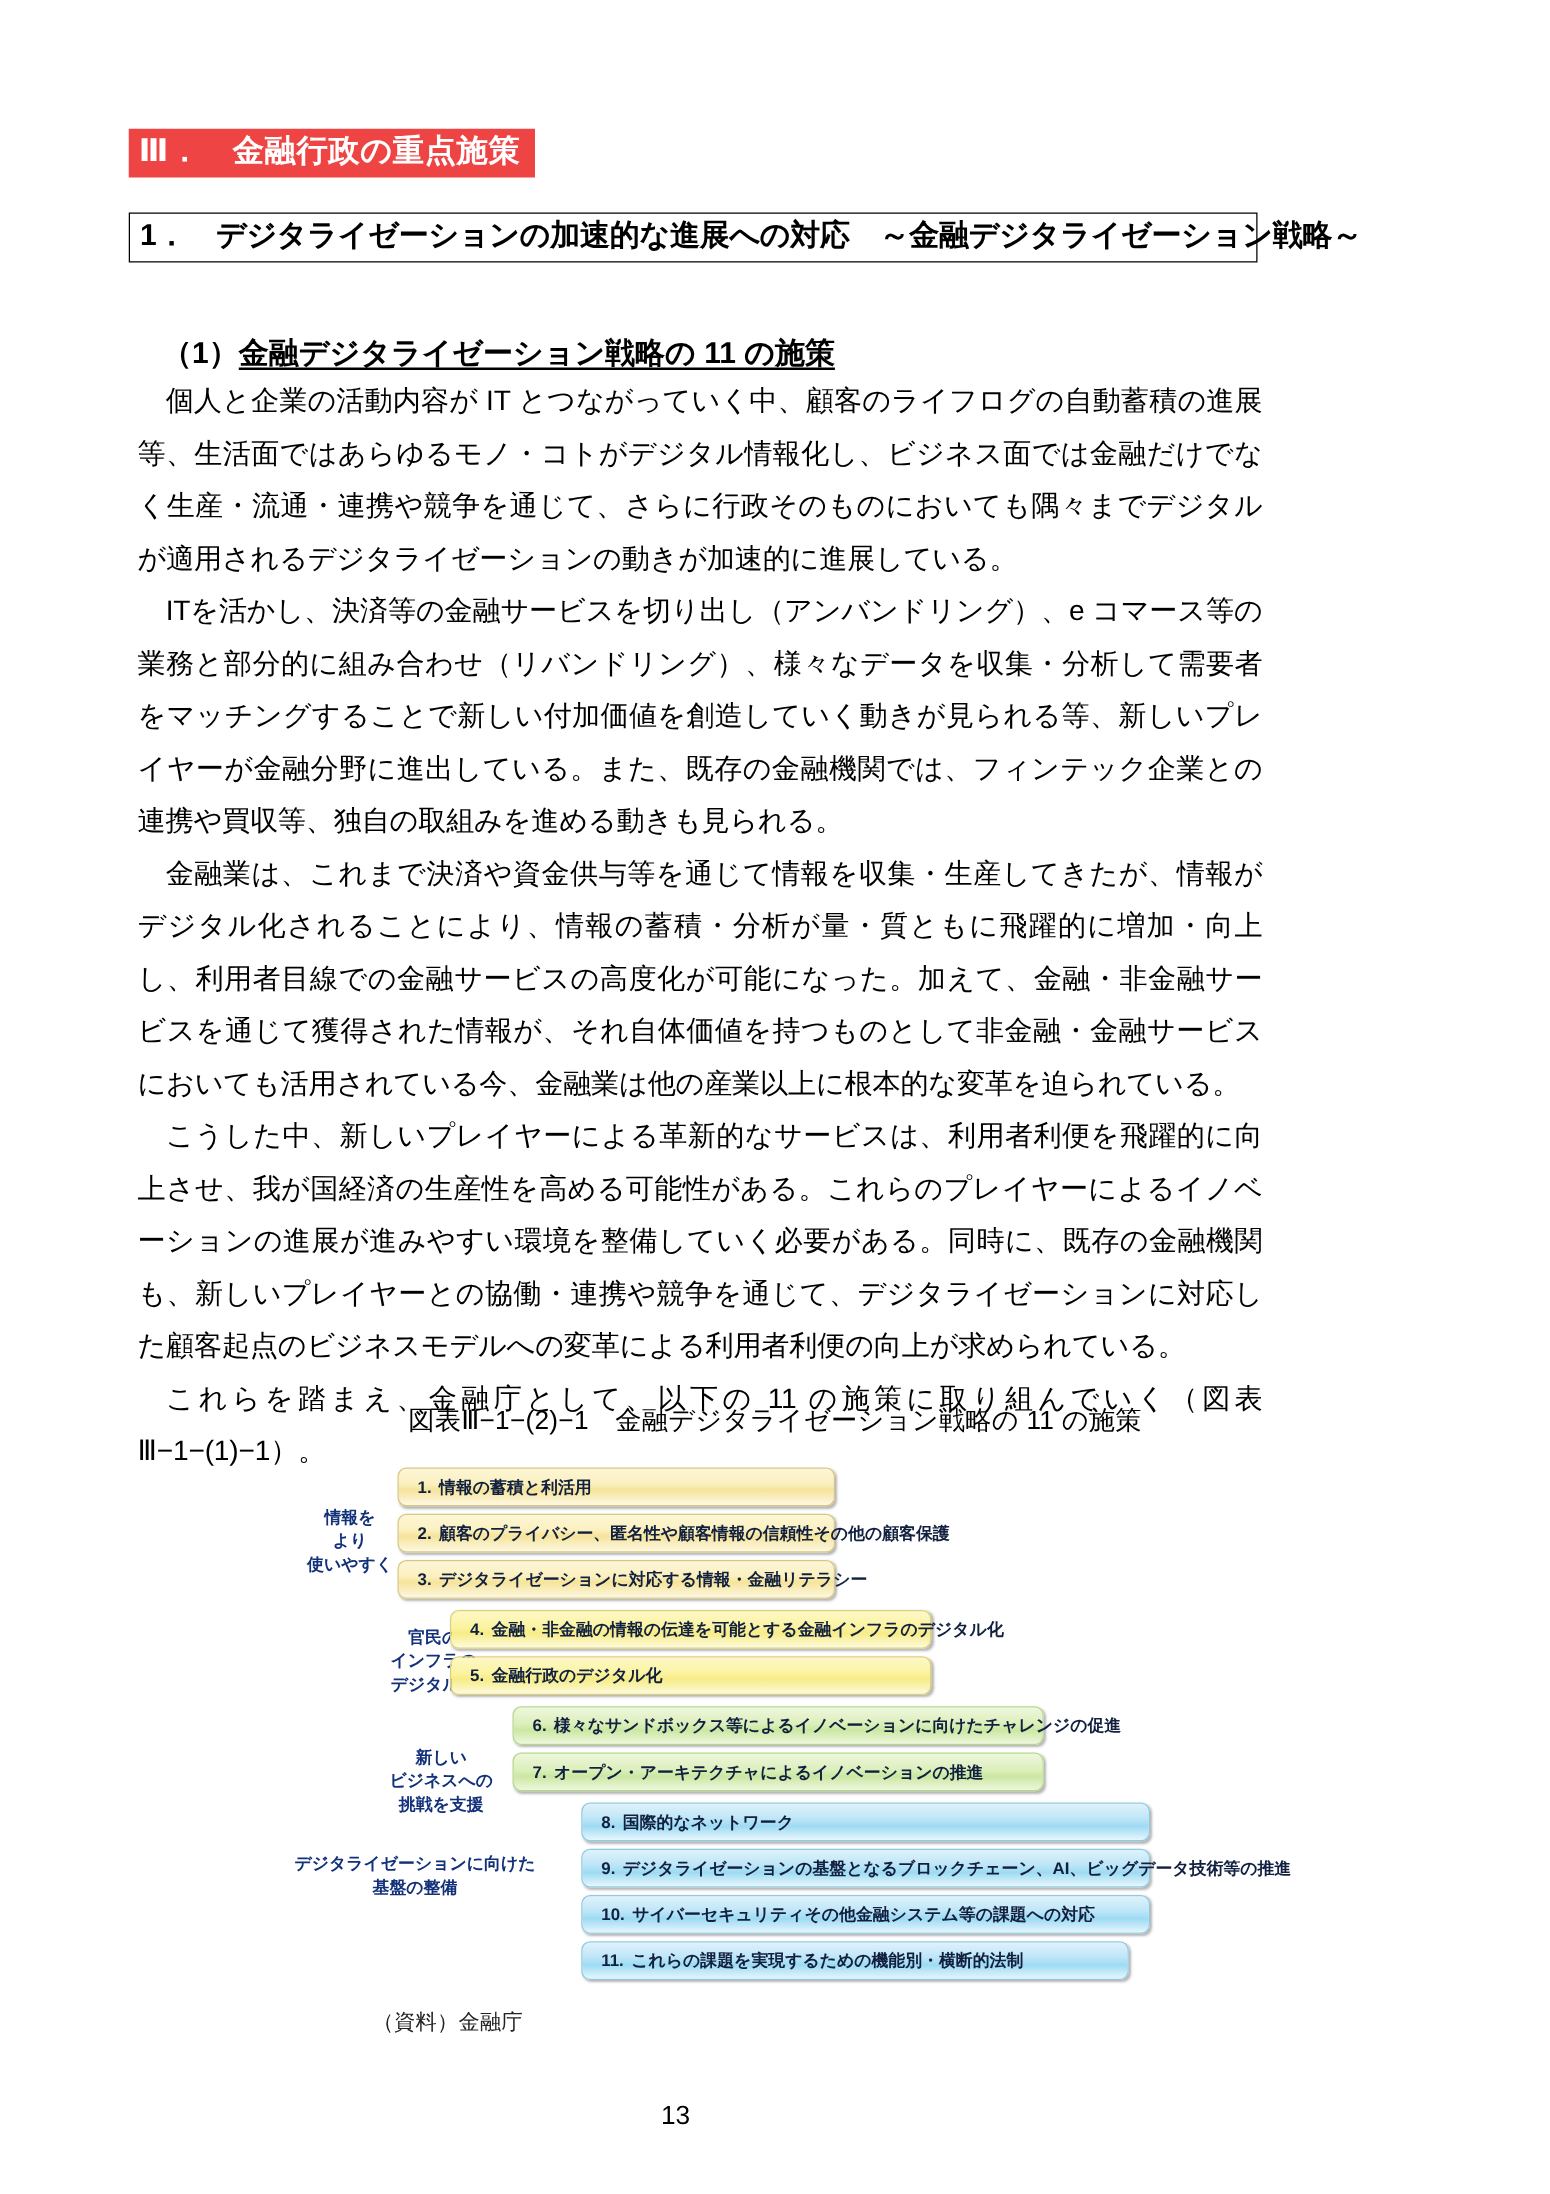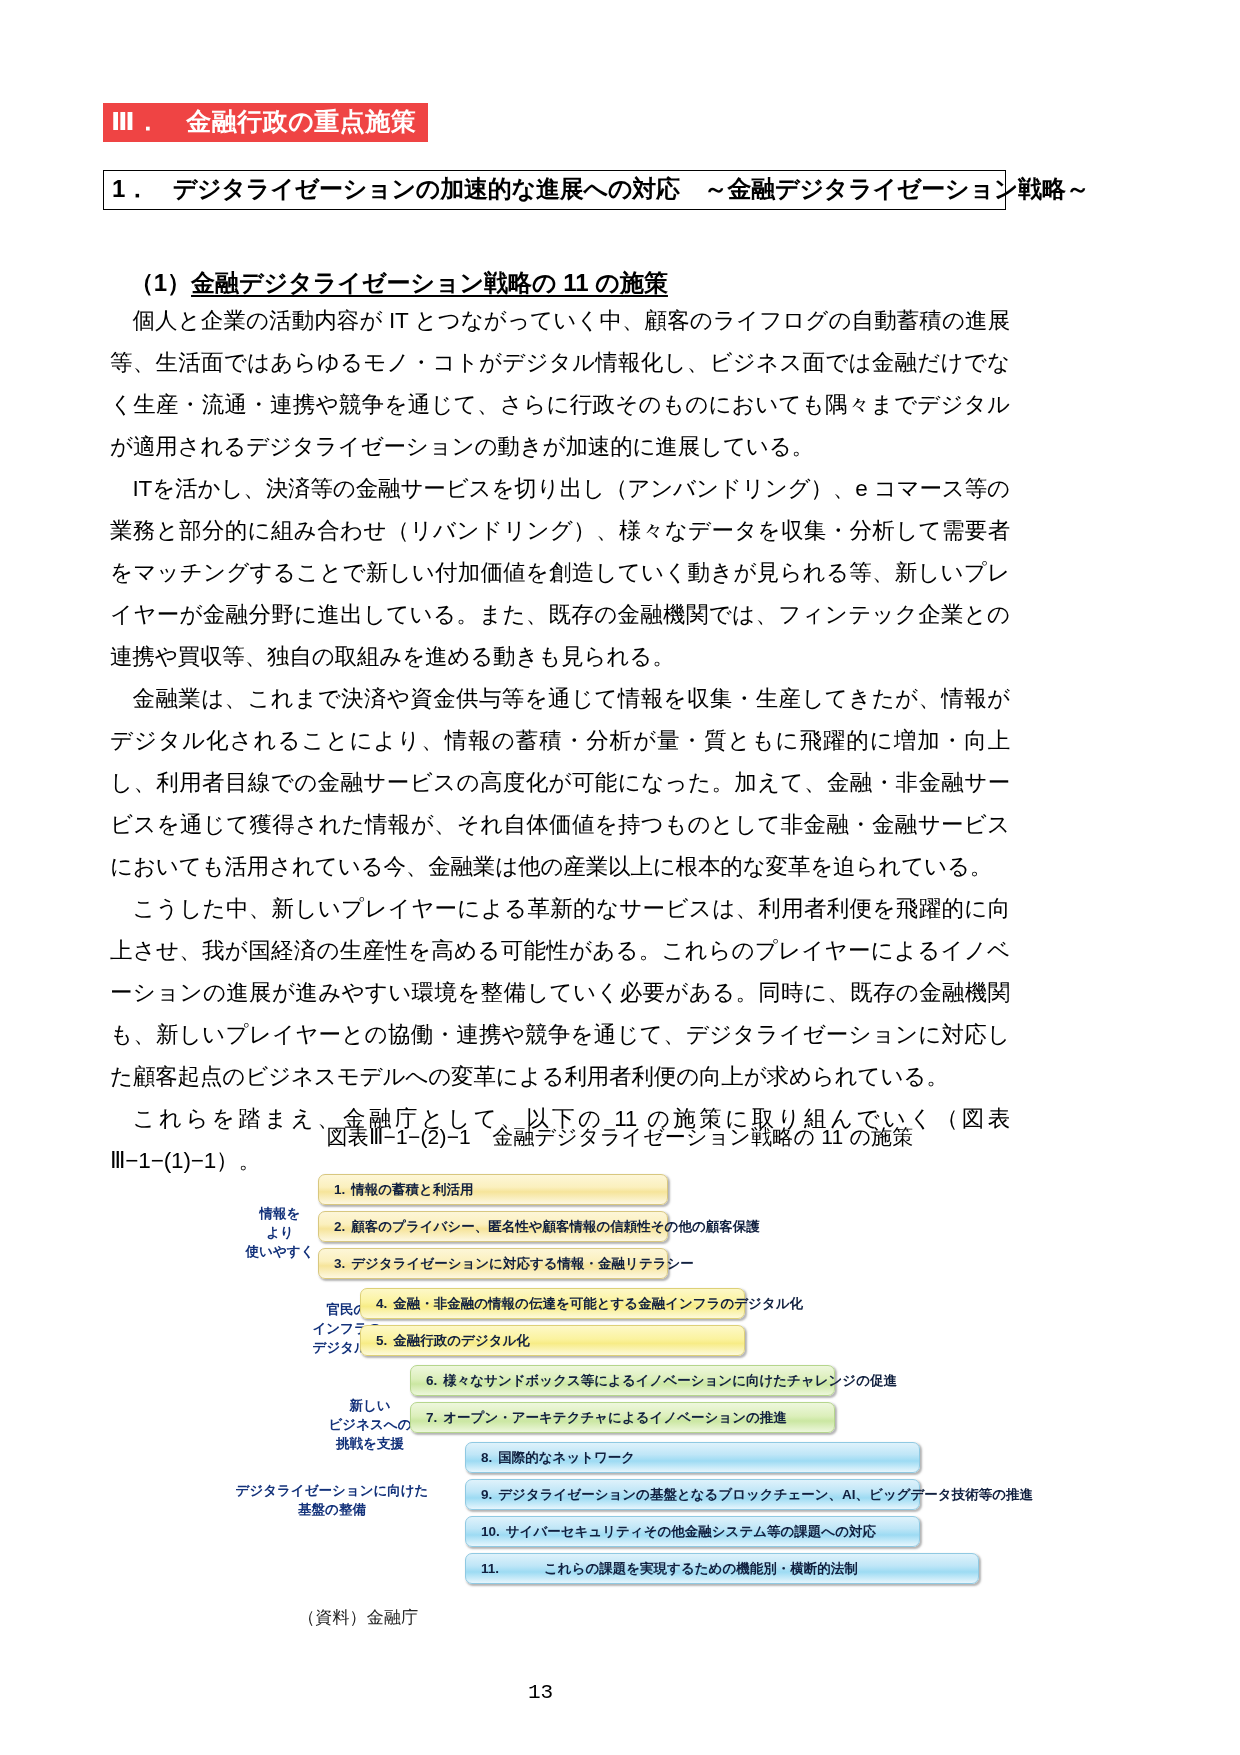--- a/index.html
+++ b/index.html
@@ -156,21 +156,21 @@
   }
 
   
   .page-number {
     position: absolute;
     left: 0;
     top: 1681px;
     width: 1081px;
     text-align: center;
     font-size: 21px;
-    font-family: Liberation Mono, monospace;
+    font-family: Liberation Sans, sans-serif;
   }
 </style>
 </head>
 <body>
 
 <div class="page">
 
   <div class="chapter-heading">Ⅲ．　金融行政の重点施策</div>
 
   <div class="section-heading">1．　デジタライゼーションの加速的な進展への対応　～金融デジタライゼーション戦略～</div>
@@ -190,21 +190,21 @@
   <div class="figure-wrap">
     <div class="figure-caption">図表Ⅲ−1−(2)−1　金融デジタライゼーション戦略の 11 の施策</div>
 
     <div class="diagram" id="diagram">
         <div class="grp-label" style="left: 5px; top: 30px; width: 110px;">情報を
 より
 使いやすく</div>
         <div class="grp-label" style="left: 72px; top: 126px; width: 110px;">官民の
 インフラの
 デジタル化</div>
-        <div class="grp-label" style="left: 95px; top: 222px; width: 110px; text-align: center;">新しい
+        <div class="grp-label" style="left: 78px; top: 222px; width: 110px; text-align: center;">新しい
 ビジネスへの
 挑戦を支援</div>
         <div class="grp-label" style="left: 12px; top: 307px; width: 200px;">デジタライゼーションに向けた
 基盤の整備</div>
         <div class="bar yellow" style="left: 98px; top: 0px; width: 350px;">
           <span style="margin-right: 6px;">1.</span>
           <span>情報の蓄積と利活用</span>
         </div>
         <div class="bar yellow" style="left: 98px; top: 37px; width: 350px;">
           <span style="margin-right: 6px;">2.</span>
@@ -235,21 +235,21 @@
           <span>国際的なネットワーク</span>
         </div>
         <div class="bar blue" style="left: 245px; top: 305px; width: 455px;">
           <span style="margin-right: 6px;">9.</span>
           <span>デジタライゼーションの基盤となるブロックチェーン、AI、ビッグデータ技術等の推進</span>
         </div>
         <div class="bar blue" style="left: 245px; top: 342px; width: 455px;">
           <span style="margin-right: 6px;">10.</span>
           <span>サイバーセキュリティその他金融システム等の課題への対応</span>
         </div>
-        <div class="bar blue" style="left: 245px; top: 379px; width: 514px; gap: 39px;">
+        <div class="bar blue" style="left: 245px; top: 379px; width: 438px;">
           <span style="margin-right: 6px;">11.</span>
           <span>これらの課題を実現するための機能別・横断的法制</span>
         </div>
       </div>
   </div>
 
   <div class="figure-source">（資料）金融庁</div>
 
   <div class="page-number">13</div>
 

